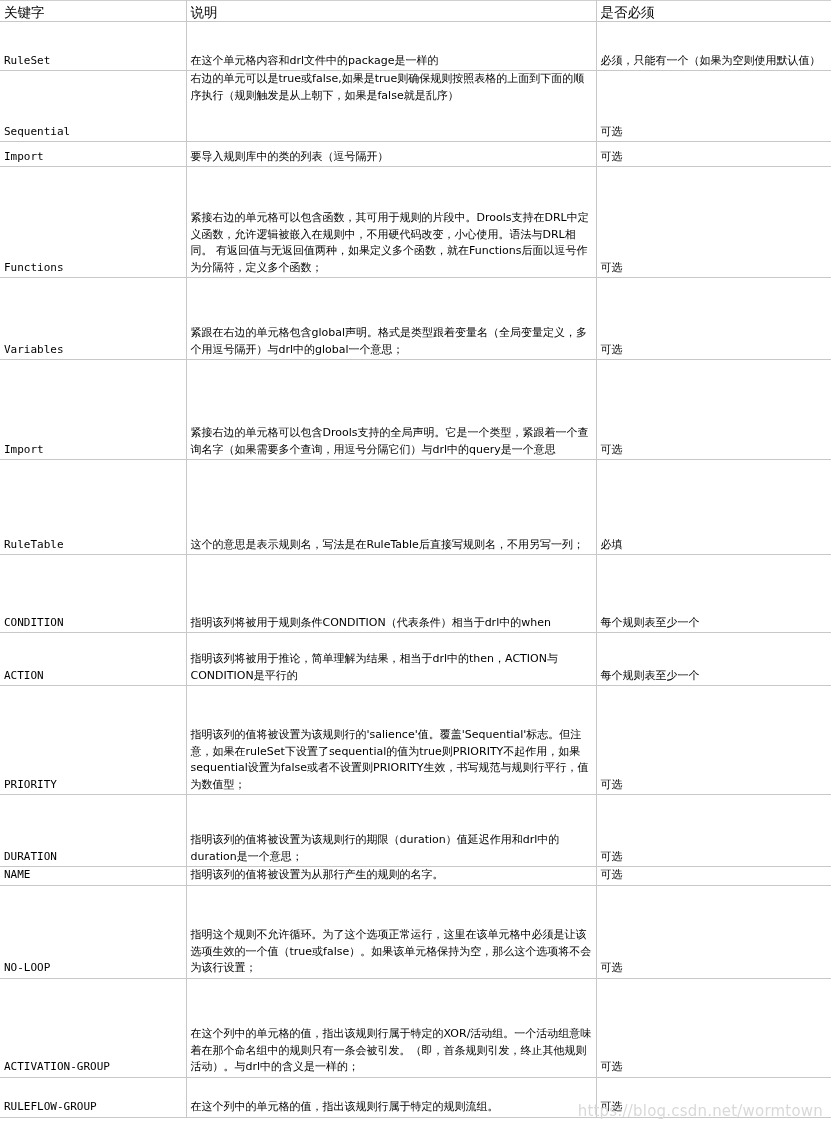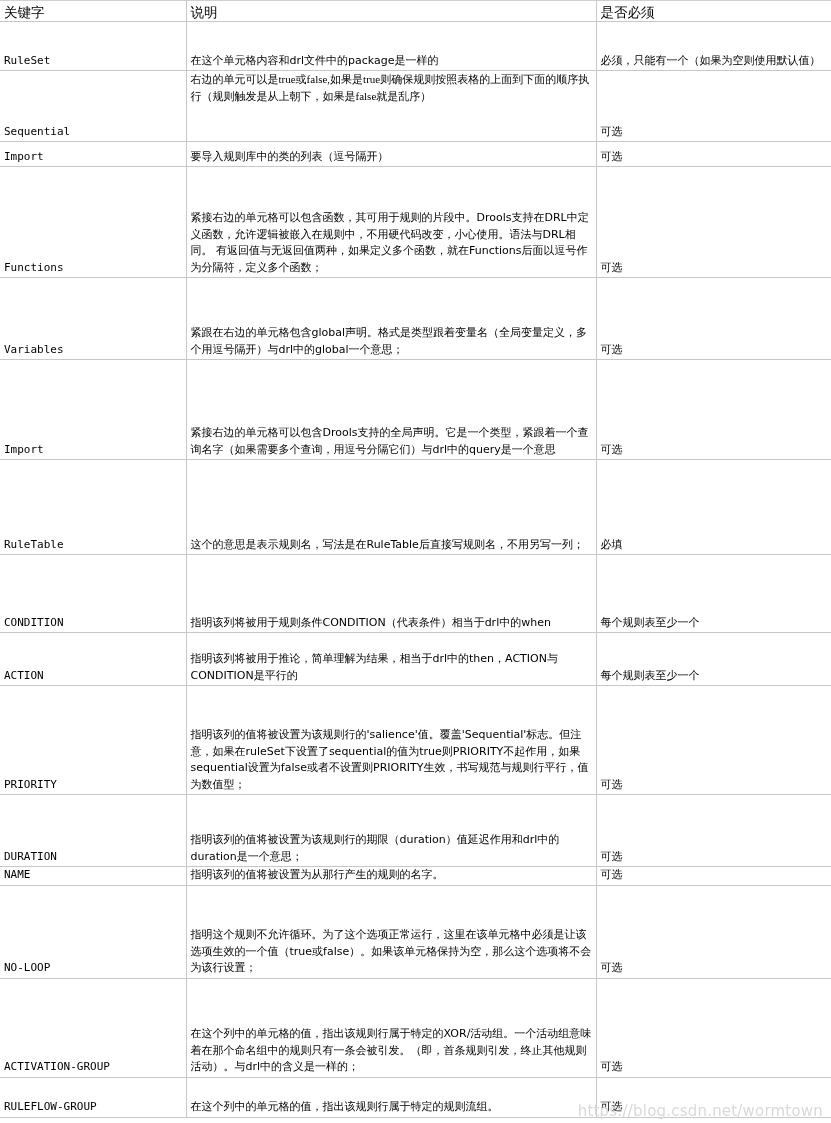--- a/index.html
+++ b/index.html
@@ -112,21 +112,21 @@
       </tr>
     </thead>
     <tbody id="tbody">
         <tr style="height: 49px;">
           <td class="kw">RuleSet</td>
           <td class="desc">在这个单元格内容和drl文件中的package是一样的</td>
           <td class="req req-top">必须，只能有一个（如果为空则使用默认值）</td>
         </tr>
         <tr style="height: 71px;">
           <td class="kw">Sequential</td>
-          <td class="desc" style="vertical-align: top; font-family: Liberation Serif, serif;">右边的单元可以是true或false,如果是true则确保规则按照表格的上面到下面的顺序执行（规则触发是从上朝下，如果是false就是乱序）</td>
+          <td class="desc" style="vertical-align: top;">右边的单元可以是true或false,如果是true则确保规则按照表格的上面到下面的顺序执行（规则触发是从上朝下，如果是false就是乱序）</td>
           <td class="req">可选</td>
         </tr>
         <tr style="height: 25px;">
           <td class="kw">Import</td>
           <td class="desc">要导入规则库中的类的列表（逗号隔开）</td>
           <td class="req">可选</td>
         </tr>
         <tr style="height: 111px;">
           <td class="kw">Functions</td>
           <td class="desc">紧接右边的单元格可以包含函数，其可用于规则的片段中。Drools支持在DRL中定义函数，允许逻辑被嵌入在规则中，不用硬代码改变，小心使用。语法与DRL相同。

